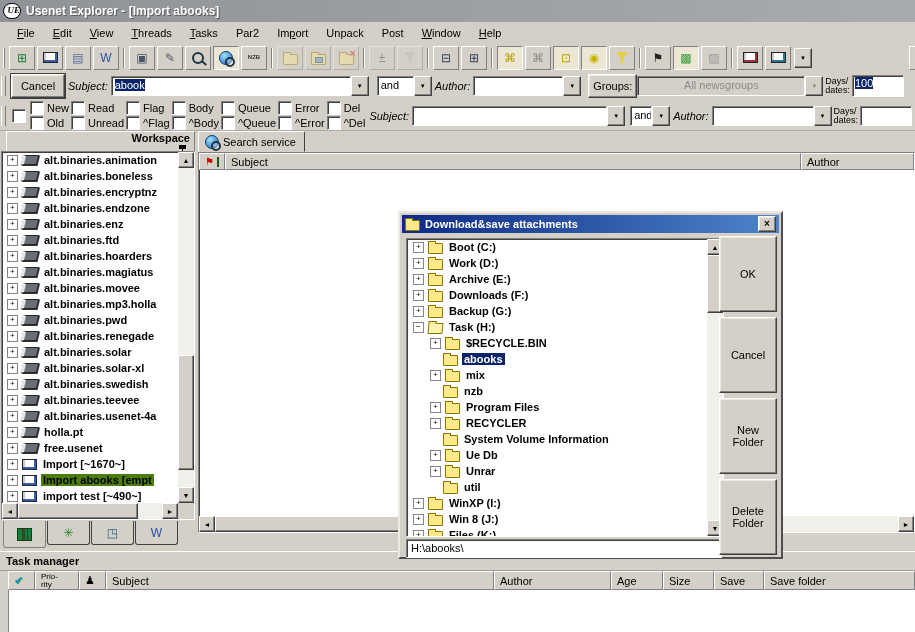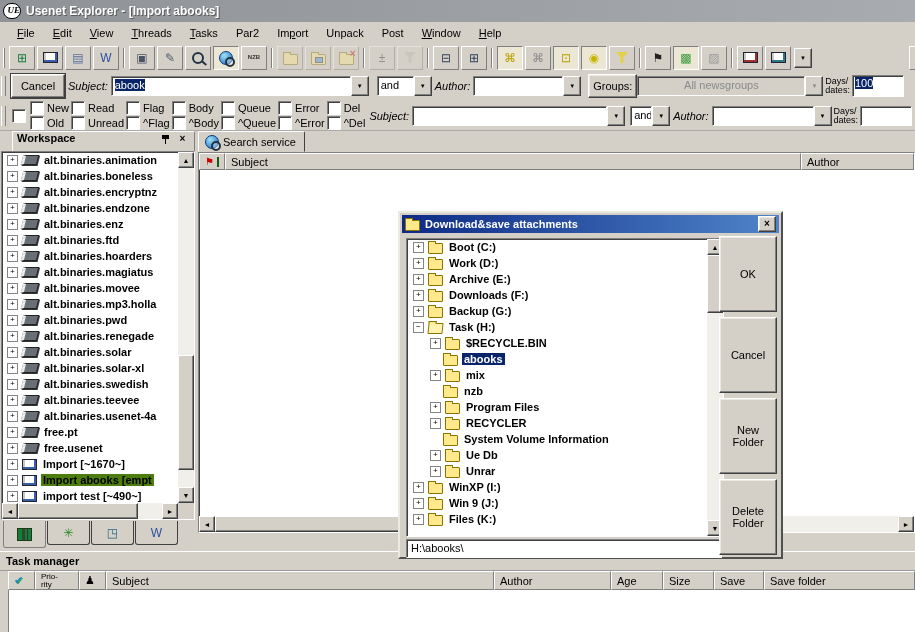--- a/index.html
+++ b/index.html
@@ -59,22 +59,22 @@
       border:1px solid;border-color:#ffffff #404040 #404040 #ffffff;box-shadow:inset -1px -1px 0 #808080;}
   .combo.dis .dd{color:#8a8a8a;}
   #cancel-btn{width:52px;height:22px;font-size:11px;display:flex;align-items:center;justify-content:center;outline:1px solid #404040;margin-left:2px;}
   #groups-btn{height:22px;padding:0 4px;display:flex;align-items:center;}
   .days{font-size:9px;line-height:9px;white-space:pre-line;padding:0 2px;}
   .cb{width:12px;height:12px;background:#fff;border:1px solid;border-color:#808080 #fff #fff #808080;box-shadow:inset 1px 1px 0 #404040;flex:none;}
   .paircol{display:flex;flex-direction:column;gap:2px;margin:0 1px;}
   .cbrow{display:flex;align-items:center;gap:3px;height:13px;}
   
   #workspace{position:absolute;left:0;top:131px;width:196px;height:417px;}
-  #ws-cap{position:absolute;left:12px;top:0;right:1px;height:19px;display:flex;align-items:flex-start;padding:0 4px;font-weight:bold;
-          border:1px solid;border-color:#ffffff #808080 #808080 #ffffff;}
+  #ws-cap{position:absolute;left:6px;top:0;right:1px;height:19px;display:flex;align-items:flex-end;padding:0 4px;font-weight:bold;
+          border:1px solid;border-color:#ffffff #808080 #808080 #ffffff;flex-direction:column;}
   #ws-cap .sp{flex:1;}
   .capbtn{width:15px;height:13px;display:flex;align-items:center;justify-content:center;font:bold 10px/1 "Liberation Sans",sans-serif;margin-left:2px;}
   .pin{width:9px;height:10px;position:relative;}
   .pin:before{content:"";position:absolute;left:1px;top:1px;width:7px;height:4px;background:#000;}
   .pin:after{content:"";position:absolute;left:4px;top:5px;width:1px;height:5px;background:#000;}
   #ws-tree{position:absolute;left:1px;top:20px;right:1px;bottom:28px;background:#fff;
            border:1px solid;border-color:#808080 #fff #fff #808080;box-shadow:inset 1px 1px 0 #404040;overflow:hidden;}
   .trow{height:16px;display:flex;align-items:center;padding-left:5px;white-space:nowrap;}
   .exp{width:9px;height:9px;background:#fff;border:1px solid #848484;font:8px/8px "Liberation Mono",monospace;text-align:center;flex:none;margin-right:4px;color:#000;}
   .tlabel{font-weight:bold;padding:0 2px;margin-left:4px;overflow:hidden;}
@@ -462,21 +462,21 @@
             <span class="tlabel">alt.binaries.teevee</span>
           </div>
           <div class="trow">
             <span class="exp">+</span>
             <span class="g g-bookgray"></span>
             <span class="tlabel">alt.binaries.usenet-4a</span>
           </div>
           <div class="trow">
             <span class="exp">+</span>
             <span class="g g-bookgray"></span>
-            <span class="tlabel">free.pt</span>
+            <span class="tlabel">holla.pt</span>
           </div>
           <div class="trow">
             <span class="exp">+</span>
             <span class="g g-bookgray"></span>
             <span class="tlabel">free.usenet</span>
           </div>
           <div class="trow">
             <span class="exp">+</span>
             <span class="g g-bookimp"></span>
             <span class="tlabel">Import  [~1670~]</span>
@@ -644,29 +644,34 @@
           <div class="trow" style="padding-left: 23px;">
             <span class="exp">+</span>
             <span class="g g-folder"></span>
             <span class="tlabel">Ue Db</span>
           </div>
           <div class="trow" style="padding-left: 23px;">
             <span class="exp">+</span>
             <span class="g g-folder"></span>
             <span class="tlabel">Unrar</span>
           </div>
+          <div class="trow" style="padding-left: 23px;">
+            <span style="width: 13px; flex: 0 0 auto;"></span>
+            <span class="g g-folder"></span>
+            <span class="tlabel">util</span>
+          </div>
           <div class="trow" style="padding-left: 6px;">
             <span class="exp">+</span>
             <span class="g g-folder"></span>
             <span class="tlabel">WinXP (I:)</span>
           </div>
           <div class="trow" style="padding-left: 6px;">
             <span class="exp">+</span>
             <span class="g g-folder"></span>
-            <span class="tlabel">Win 9 (J:)</span>
+            <span class="tlabel">Win 8 (J:)</span>
           </div>
           <div class="trow" style="padding-left: 6px;">
             <span class="exp">+</span>
             <span class="g g-folder"></span>
             <span class="tlabel">Files (K:)</span>
           </div>
         </div>
       <div class="vsb" style="right:0;top:0;bottom:0;">
         <span class="sba" style="top:0;left:0">▲</span>
         <span class="sbt" style="left:0;width:16px;top:16px;height:58px"></span>

